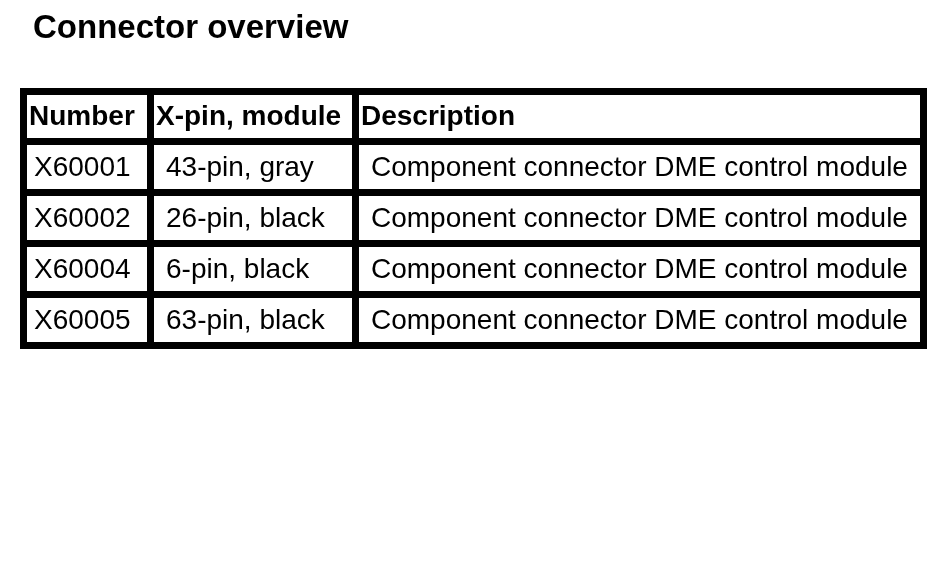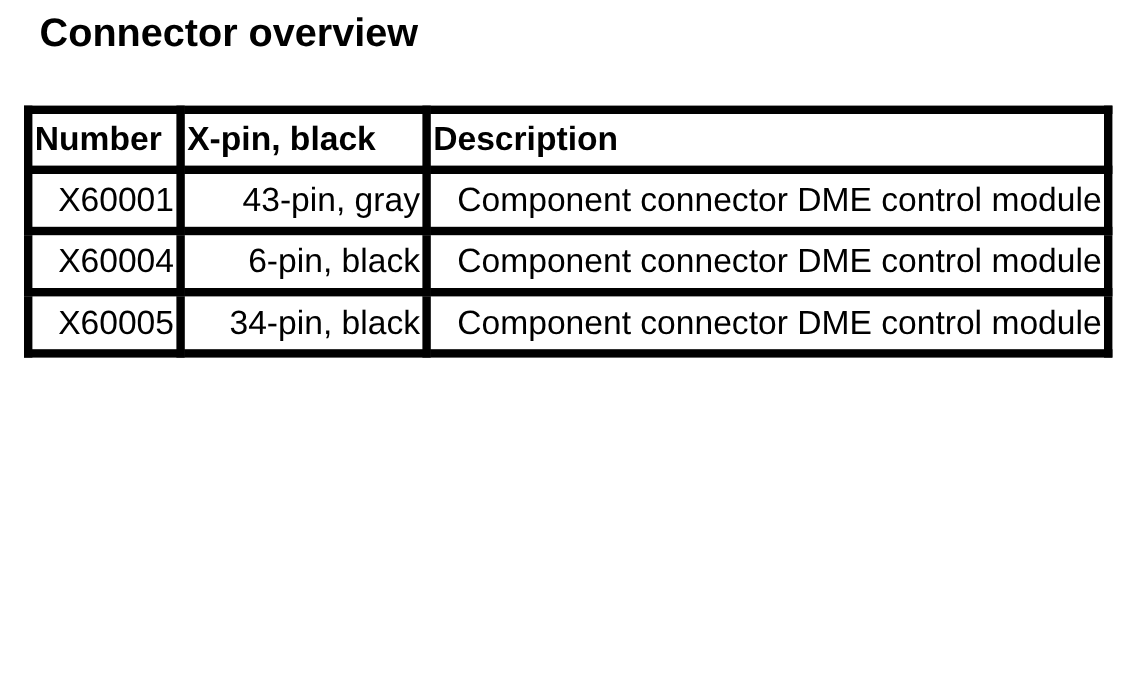--- a/index.html
+++ b/index.html
@@ -53,21 +53,21 @@
     overflow: hidden;
   }
   .connector-table th {
     font-weight: bold;
     text-align: left;
     height: 50px;
     padding: 0 2px;
   }
   .connector-table td {
     font-weight: normal;
-    text-align: right;
+    text-align: left;
     height: 51px;
     padding: 0 2px 0 12px;
   }
   .connector-table td:first-child {
     padding-left: 7px;
   }
 </style>
 </head>
 <body>
 
@@ -77,36 +77,41 @@
 
   <table class="connector-table">
     <colgroup>
       <col class="col-number">
       <col class="col-pin">
       <col class="col-desc">
     </colgroup>
     <thead>
       <tr>
         <th>Number</th>
-        <th>X-pin, black</th>
+        <th>X-pin, module</th>
         <th>Description</th>
       </tr>
     </thead>
     <tbody id="table-body">
         <tr>
     <td>X60001</td>
     <td>43-pin, gray</td>
     <td>Component connector DME control module</td>
   </tr>
         <tr>
+    <td>X60002</td>
+    <td>26-pin, black</td>
+    <td>Component connector DME control module</td>
+  </tr>
+        <tr>
     <td>X60004</td>
     <td>6-pin, black</td>
     <td>Component connector DME control module</td>
   </tr>
         <tr>
     <td>X60005</td>
-    <td>34-pin, black</td>
+    <td>63-pin, black</td>
     <td>Component connector DME control module</td>
   </tr>
       </tbody>
   </table>
 
 </div>
 
 </body></html>

